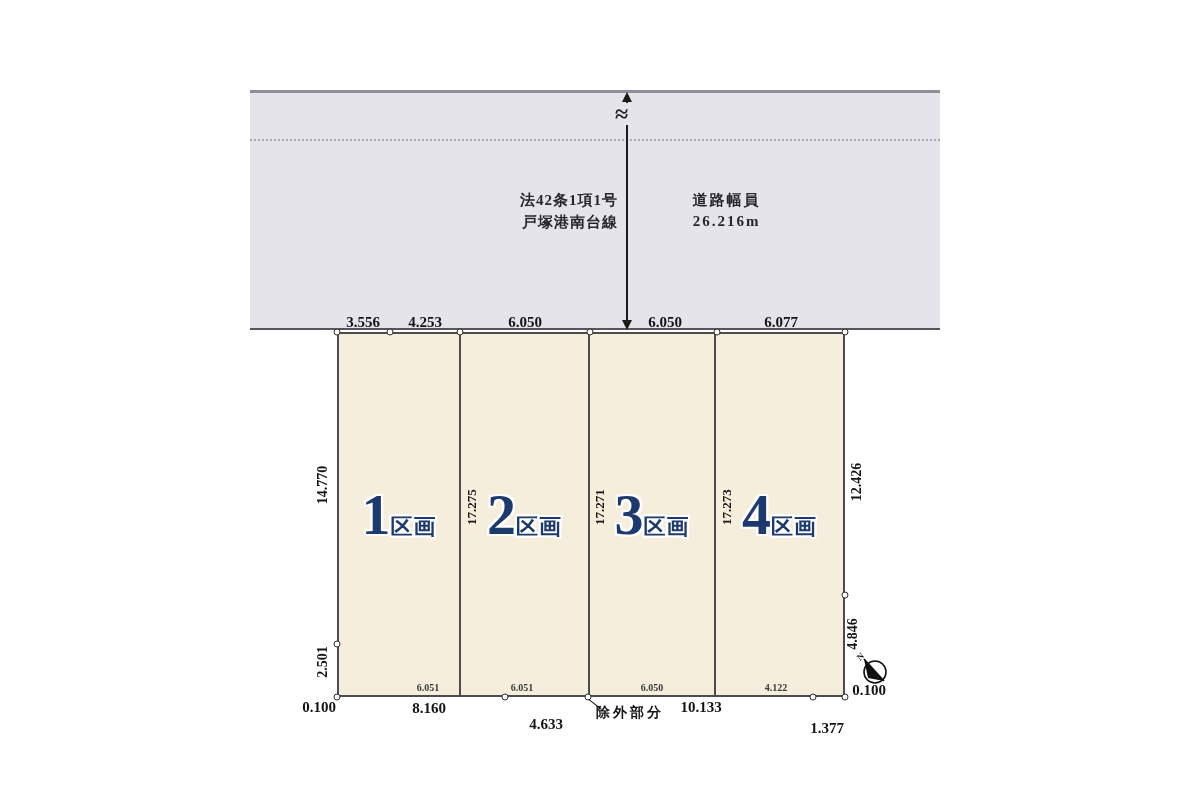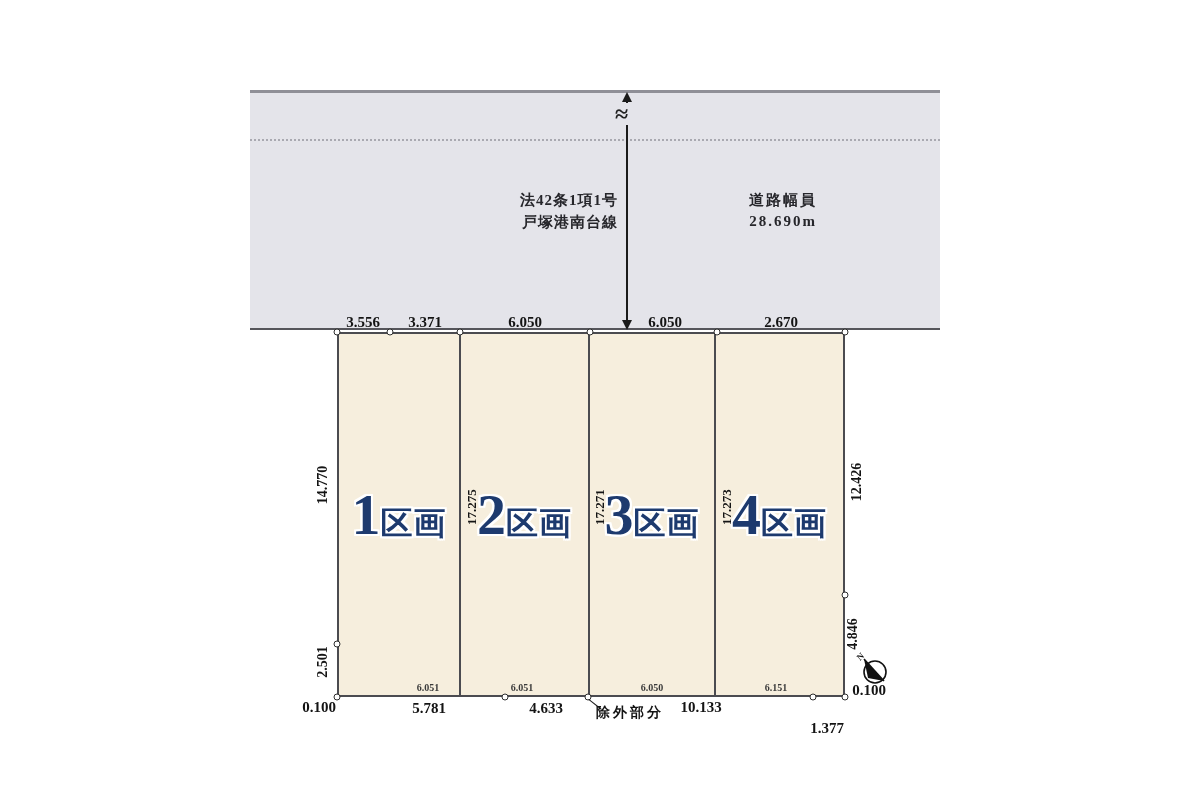--- a/index.html
+++ b/index.html
@@ -8,42 +8,42 @@
 
   
   .road{position:absolute;left:250px;top:90px;width:690px;height:240px;
         background:#e4e4ea;border-top:3px solid #8f8f97;border-bottom:2px solid #55555b;
         box-sizing:border-box;}
   .road-dashed{position:absolute;left:0;right:0;top:46px;border-top:2px dotted #a9a9b1;height:0;}
   .road-text{position:absolute;left:437px;top:191px;width:380px;display:grid;
              grid-template-columns:1fr 1fr;column-gap:18px;row-gap:3px;
              font-weight:bold;font-size:15px;color:#26262b;letter-spacing:1px;}
   .road-text .l{text-align:right;}
-  .road-text .r{text-align:right;letter-spacing:2px;font-family:Liberation Serif, serif;}
+  .road-text .r{text-align:center;letter-spacing:2px;font-family:Liberation Serif, serif;}
 
   
   .varrow-line{position:absolute;left:626px;top:96px;width:0;height:228px;border-left:2px solid #1b1b1b;}
   .arrow-up{position:absolute;left:622px;top:92px;width:0;height:0;
             border-left:5px solid transparent;border-right:5px solid transparent;border-bottom:10px solid #1b1b1b;}
   .arrow-down{position:absolute;left:622px;top:320px;width:0;height:0;
             border-left:5px solid transparent;border-right:5px solid transparent;border-top:10px solid #1b1b1b;}
   .break-sym{position:absolute;left:612px;top:103px;background:#e4e4ea;color:#222;
              font-size:24px;line-height:22px;padding:0 3px;font-weight:bold;}
 
   
   .plots{position:absolute;left:337px;top:332px;width:508px;height:365px;display:flex;
          border:2px solid #4b4b50;box-sizing:border-box;background:#f6eedd;}
   .plot{border-right:2px solid #4b4b50;box-sizing:border-box;display:flex;
         align-items:center;justify-content:center;}
   .plot:last-child{border-right:none;}
   .plot-label{display:flex;align-items:baseline;white-space:nowrap;color:#1d3a6e;
       text-shadow:-2px 0 0 #fff,2px 0 0 #fff,0 -2px 0 #fff,0 2px 0 #fff,
                   -2px -2px 0 #fff,2px 2px 0 #fff,-2px 2px 0 #fff,2px -2px 0 #fff;}
   .plot-num{font-weight:bold;font-size:58px;line-height:1;}
-  .plot-suffix{font-weight:bold;font-size:32px;line-height:1;letter-spacing:1px;}
+  .plot-suffix{font-weight:bold;font-size:22px;line-height:1;letter-spacing:1px;}
 
   
   .dim{position:absolute;font-weight:bold;font-size:15px;color:#141414;white-space:nowrap;
        transform:translate(-50%,-50%);}
   .dim.vert{transform:translate(-50%,-50%) rotate(-90deg);font-size:14px;}
   .dim.mid{font-size:13px;}
   .dim.small{font-size:10px;color:#3a3a3a;}
   .dim.jp{font-size:14px;letter-spacing:3px;}
 
   .marker{position:absolute;width:5px;height:5px;border:1px solid #2f2f2f;border-radius:50%;
@@ -65,21 +65,21 @@
 
   <div class="varrow-line"></div>
   <div class="arrow-up"></div>
   <div class="arrow-down"></div>
   <div class="break-sym">≈</div>
 
   <div class="road-text">
     <span class="l">法42条1項1号</span>
     <span class="r">道路幅員</span>
     <span class="l">戸塚港南台線</span>
-    <span class="r">28.690m</span>
+    <span class="r">26.216m</span>
   </div>
 
   <div class="plots">
     <div class="plot" style="width:123px">
       <span class="plot-label">
         <span class="plot-num">1</span>
         <span class="plot-suffix">区画</span>
       </span>
     </div>
     <div class="plot" style="width:130px">
@@ -96,24 +96,24 @@
     </div>
     <div class="plot" style="width:128px">
       <span class="plot-label">
         <span class="plot-num">4</span>
         <span class="plot-suffix">区画</span>
       </span>
     </div>
   </div>
 
   <span class="dim" style="left:363px;top:322px">3.556</span>
-  <span class="dim" style="left:425px;top:322px">3.371</span>
+  <span class="dim" style="left:425px;top:322px">4.253</span>
   <span class="dim" style="left:525px;top:322px">6.050</span>
   <span class="dim" style="left:665px;top:322px">6.050</span>
-  <span class="dim" style="left:781px;top:322px">2.670</span>
+  <span class="dim" style="left:781px;top:322px">6.077</span>
 
   <span class="marker" style="left:337px;top:332px"></span>
   <span class="marker" style="left:390px;top:332px"></span>
   <span class="marker" style="left:460px;top:332px"></span>
   <span class="marker" style="left:590px;top:332px"></span>
   <span class="marker" style="left:717px;top:332px"></span>
   <span class="marker" style="left:845px;top:332px"></span>
 
   <span class="dim vert" style="left:323px;top:485px">14.770</span>
   <span class="dim vert" style="left:323px;top:662px">2.501</span>
@@ -125,29 +125,29 @@
   <span class="marker" style="left:845px;top:595px"></span>
   <span class="marker" style="left:845px;top:697px"></span>
 
   <span class="dim vert mid" style="left:472px;top:507px">17.275</span>
   <span class="dim vert mid" style="left:600px;top:507px">17.271</span>
   <span class="dim vert mid" style="left:727px;top:507px">17.273</span>
 
   <span class="dim small" style="left:428px;top:687px">6.051</span>
   <span class="dim small" style="left:522px;top:687px">6.051</span>
   <span class="dim small" style="left:652px;top:687px">6.050</span>
-  <span class="dim small" style="left:776px;top:687px">6.151</span>
+  <span class="dim small" style="left:776px;top:687px">4.122</span>
 
   <span class="marker" style="left:505px;top:697px"></span>
   <span class="marker" style="left:588px;top:697px"></span>
   <span class="marker" style="left:813px;top:697px"></span>
 
   <span class="dim" style="left:319px;top:707px">0.100</span>
-  <span class="dim" style="left:429px;top:708px">5.781</span>
-  <span class="dim" style="left:546px;top:708px">4.633</span>
+  <span class="dim" style="left:429px;top:708px">8.160</span>
+  <span class="dim" style="left:546px;top:724px">4.633</span>
   <span class="dim" style="left:701px;top:707px">10.133</span>
   <span class="dim" style="left:827px;top:728px">1.377</span>
   <span class="dim" style="left:869px;top:690px">0.100</span>
 
   <div class="leader"></div>
   <span class="dim jp" style="left:630px;top:713px">除外部分</span>
 
   <svg class="compass" viewBox="0 0 40 40">
     <circle cx="22" cy="24" r="11" fill="none" stroke="#111" stroke-width="1.6"></circle>
     <line x1="11" y1="11" x2="31" y2="33" stroke="#111" stroke-width="1.6"></line>

